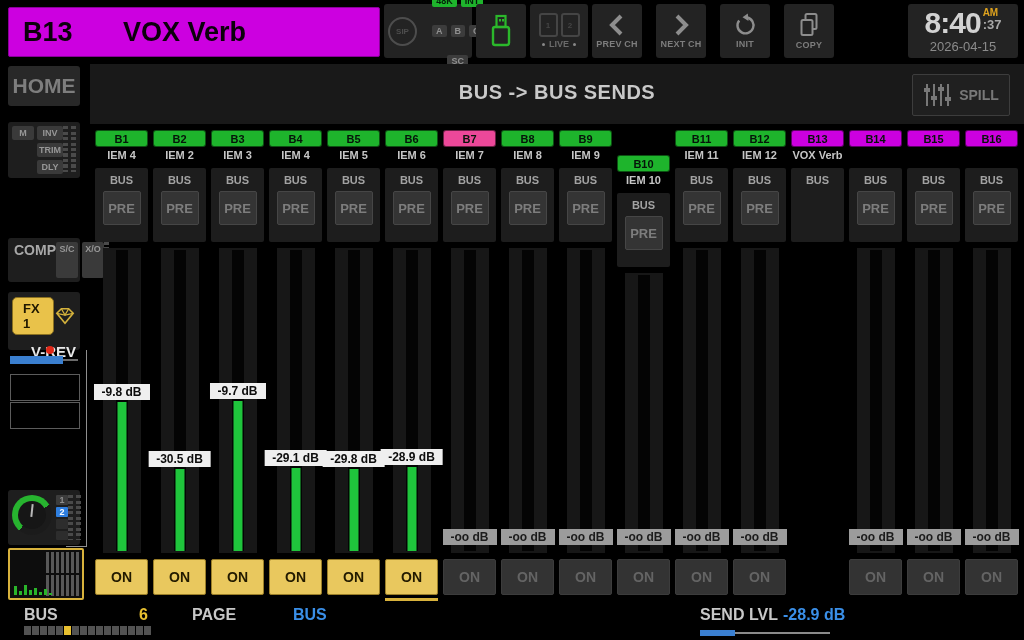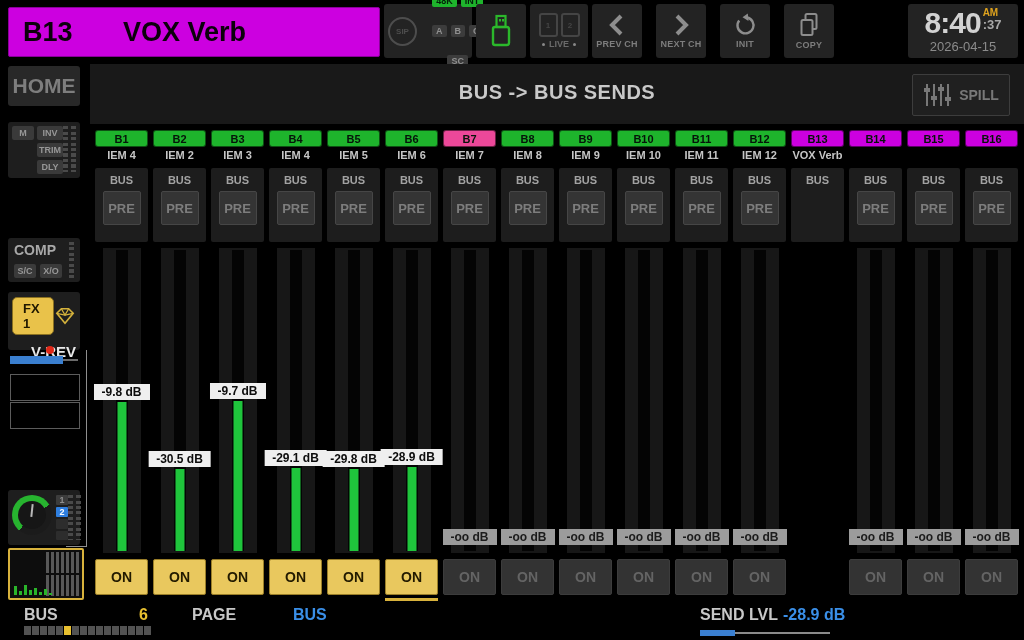--- a/index.html
+++ b/index.html
@@ -39,21 +39,21 @@
   .home{top:66px;height:40px;display:flex;align-items:center;justify-content:center;
     background:#282828;color:#7e7e7e;font-size:21px;font-weight:bold;cursor:pointer;}
   .inpanel{top:122px;height:56px;padding:4px;display:flex;}
   .in-left{display:flex;flex-direction:column;gap:3px;width:22px;}
   .in-mid{display:flex;flex-direction:column;gap:3px;margin-left:3px;width:26px;}
   .sb-chip{background:#3a3a3a;color:#979797;font-size:9px;font-weight:bold;border-radius:2px;
     text-align:center;padding:2px 0;cursor:pointer;}
   .dashes{display:flex;gap:3px;margin-left:auto;}
   .dashes i{width:5px;height:100%;background:repeating-linear-gradient(#4a4a4a 0 3px,transparent 3px 5.5px);}
   .comp{top:238px;height:44px;padding:4px 6px;display:flex;}
-  .comp-l{display:flex;flex-direction:column;justify-content:space-between;}
+  .comp-l{display:flex;justify-content:space-between;}
   .comp-lab{color:#a8a8a8;font-size:14px;font-weight:bold;cursor:pointer;}
   .comp-btns{display:flex;gap:4px;}
   .fxpanel{top:292px;height:58px;padding:5px 4px;}
   .fx-row{display:flex;align-items:center;justify-content:space-between;}
   .fx-btn{background:#e9c24a;color:#201800;font-size:13px;font-weight:bold;border-radius:5px;
     padding:3px 10px;border:1px solid #8a7020;cursor:pointer;}
   .fx-name{color:#e8e8e8;font-size:15px;font-weight:bold;text-align:right;margin-top:8px;}
   .sb-fader{position:absolute;left:8px;top:346px;width:72px;height:22px;}
   .sb-dot{position:absolute;left:38px;top:0;width:8px;height:8px;border-radius:50%;background:#e02818;}
   .sb-track{position:absolute;left:2px;right:2px;top:13px;height:2px;background:#6a6a6a;}
@@ -483,21 +483,21 @@
         <div class="fader">
           <div class="track"></div>
           <div class="slot"></div>
           <div class="lvl-bar" style="height: 0%;"></div>
           <div class="db-badge inf" style="bottom: 8px;">-oo dB</div>
         </div>
         <div class="on-btn off">ON</div>
         <div class="sel-line"></div>
       </div>
       <div class="strip">
-        <div class="ch-badge" style="background: rgb(30, 180, 44);">B10</div>
+        <div class="ch-badge" style="background: rgb(30, 180, 44); margin-top: 25px;">B10</div>
         <div class="ch-name">IEM 10</div>
         <div class="ch-panel">
           <div class="ch-bus">BUS</div>
           <div class="pre-btn">PRE</div>
         </div>
         <div class="fader">
           <div class="track"></div>
           <div class="slot"></div>
           <div class="lvl-bar" style="height: 0%;"></div>
           <div class="db-badge inf" style="bottom: 8px;">-oo dB</div>

